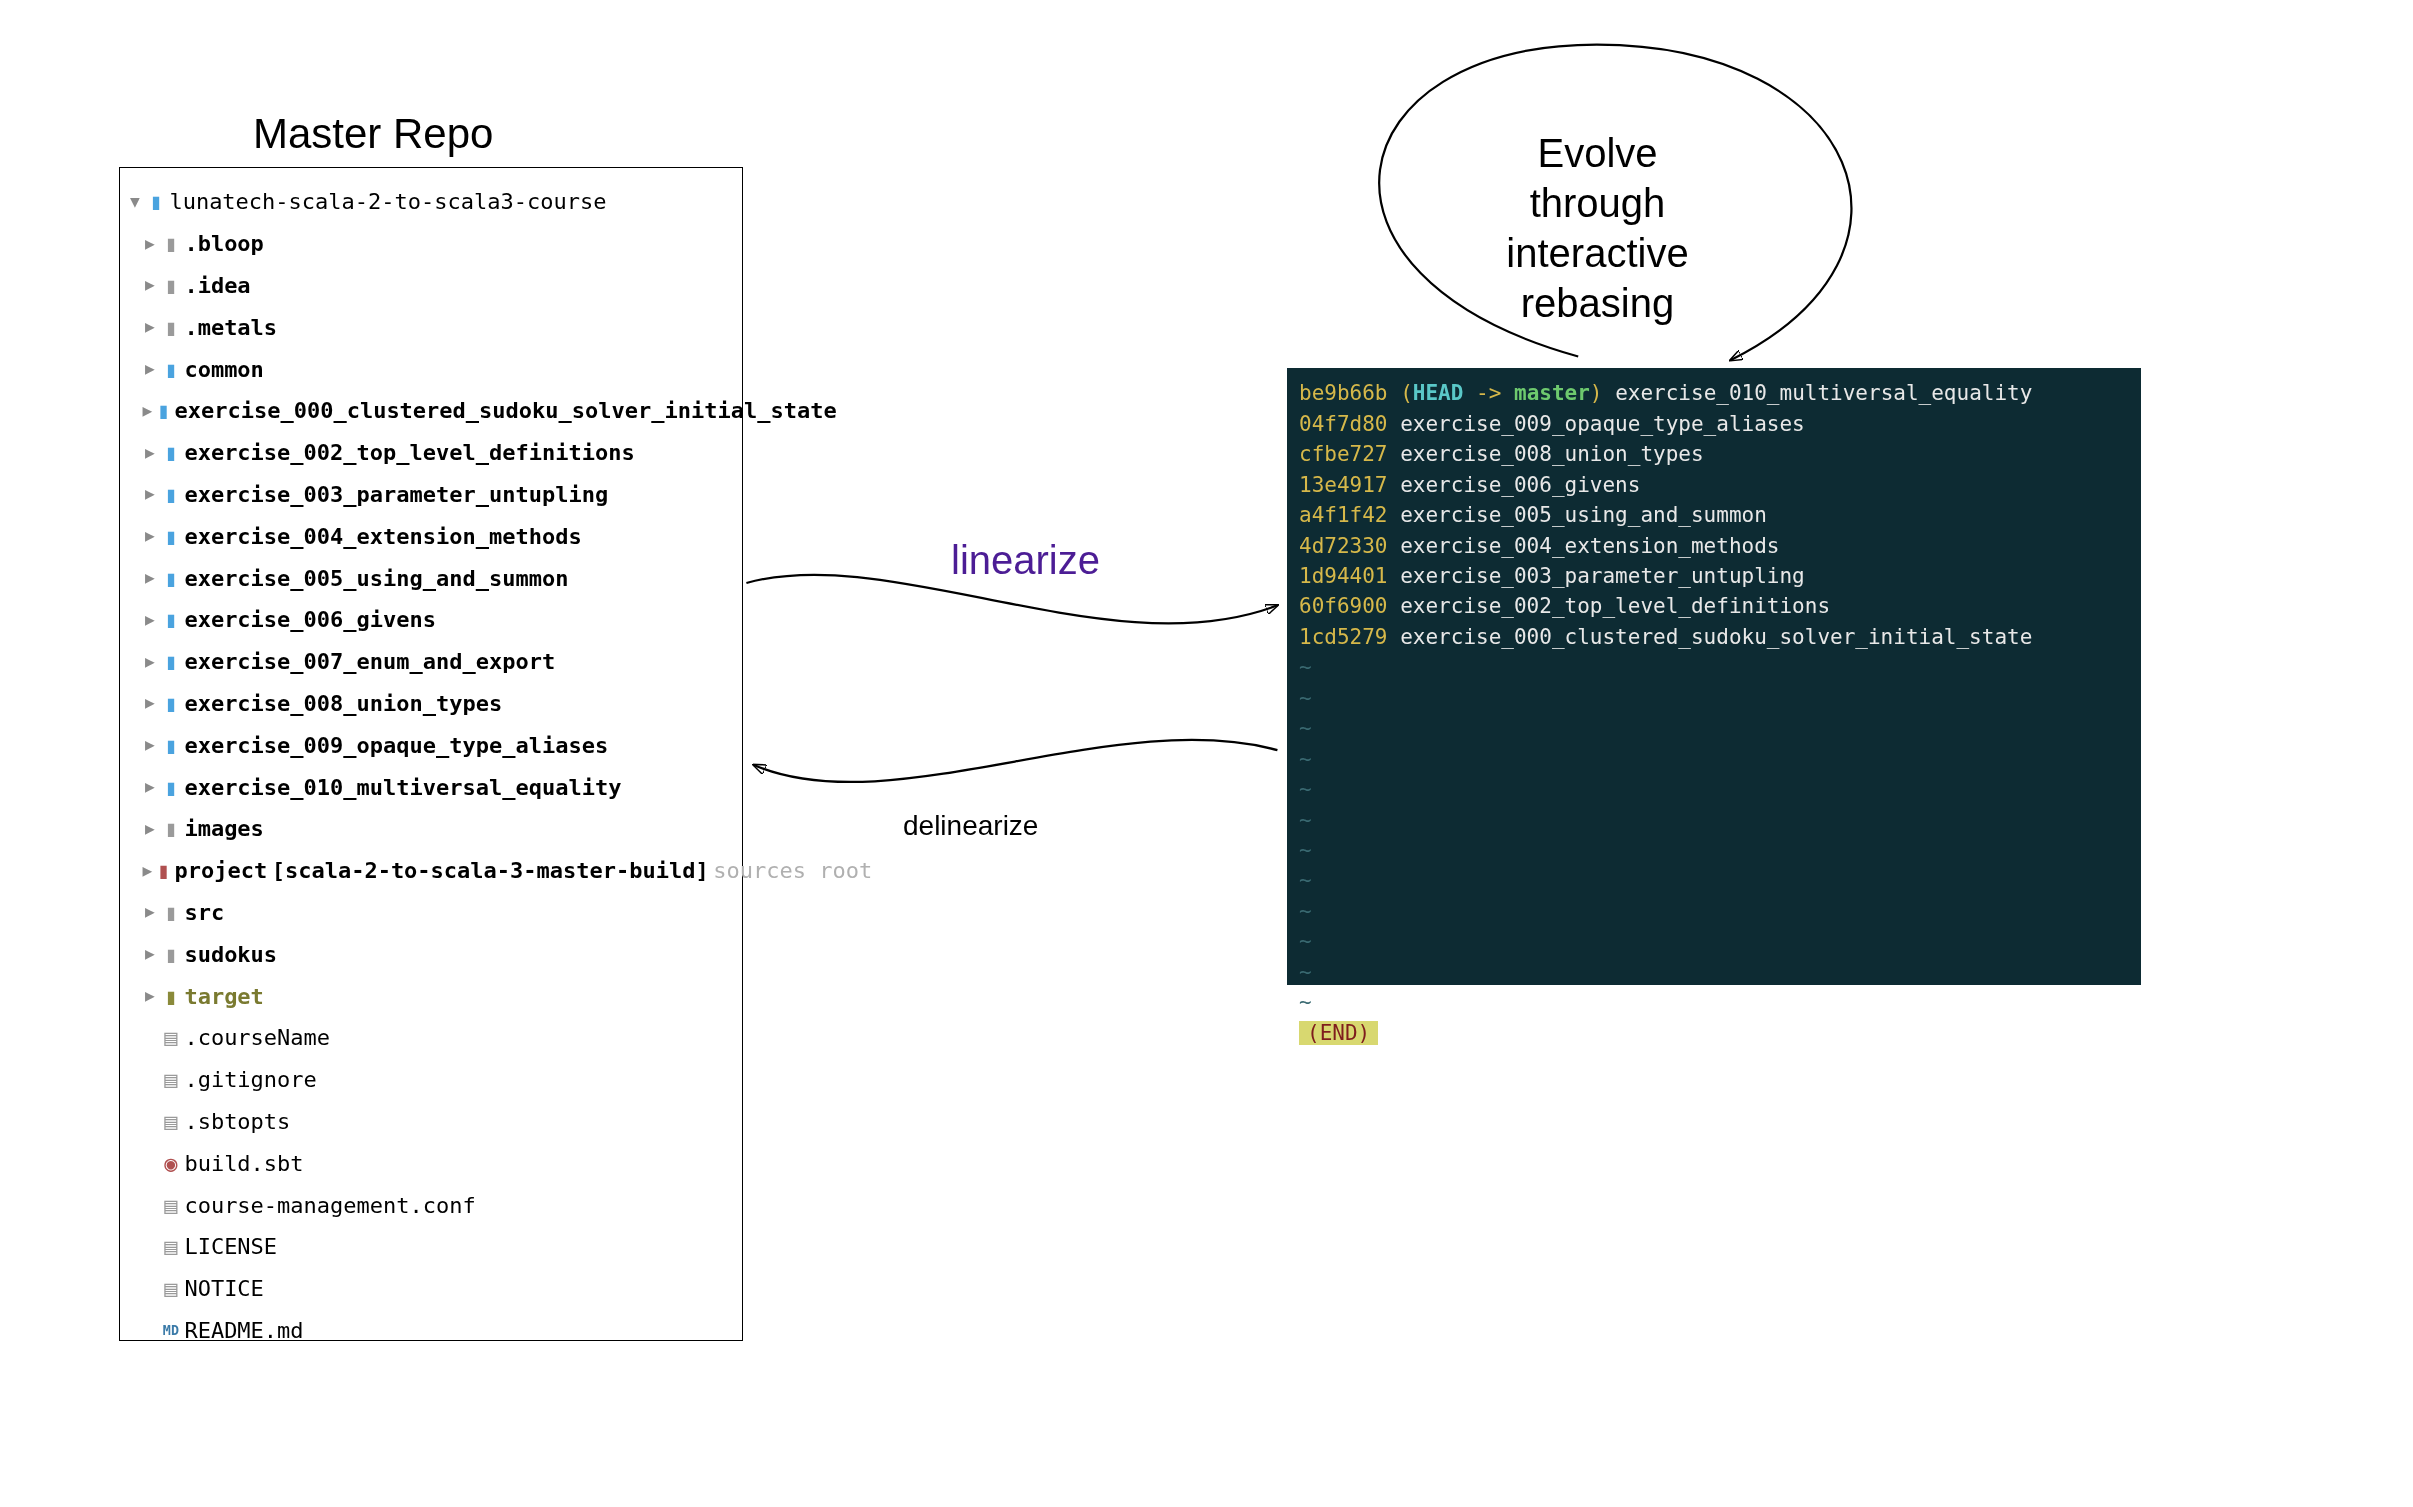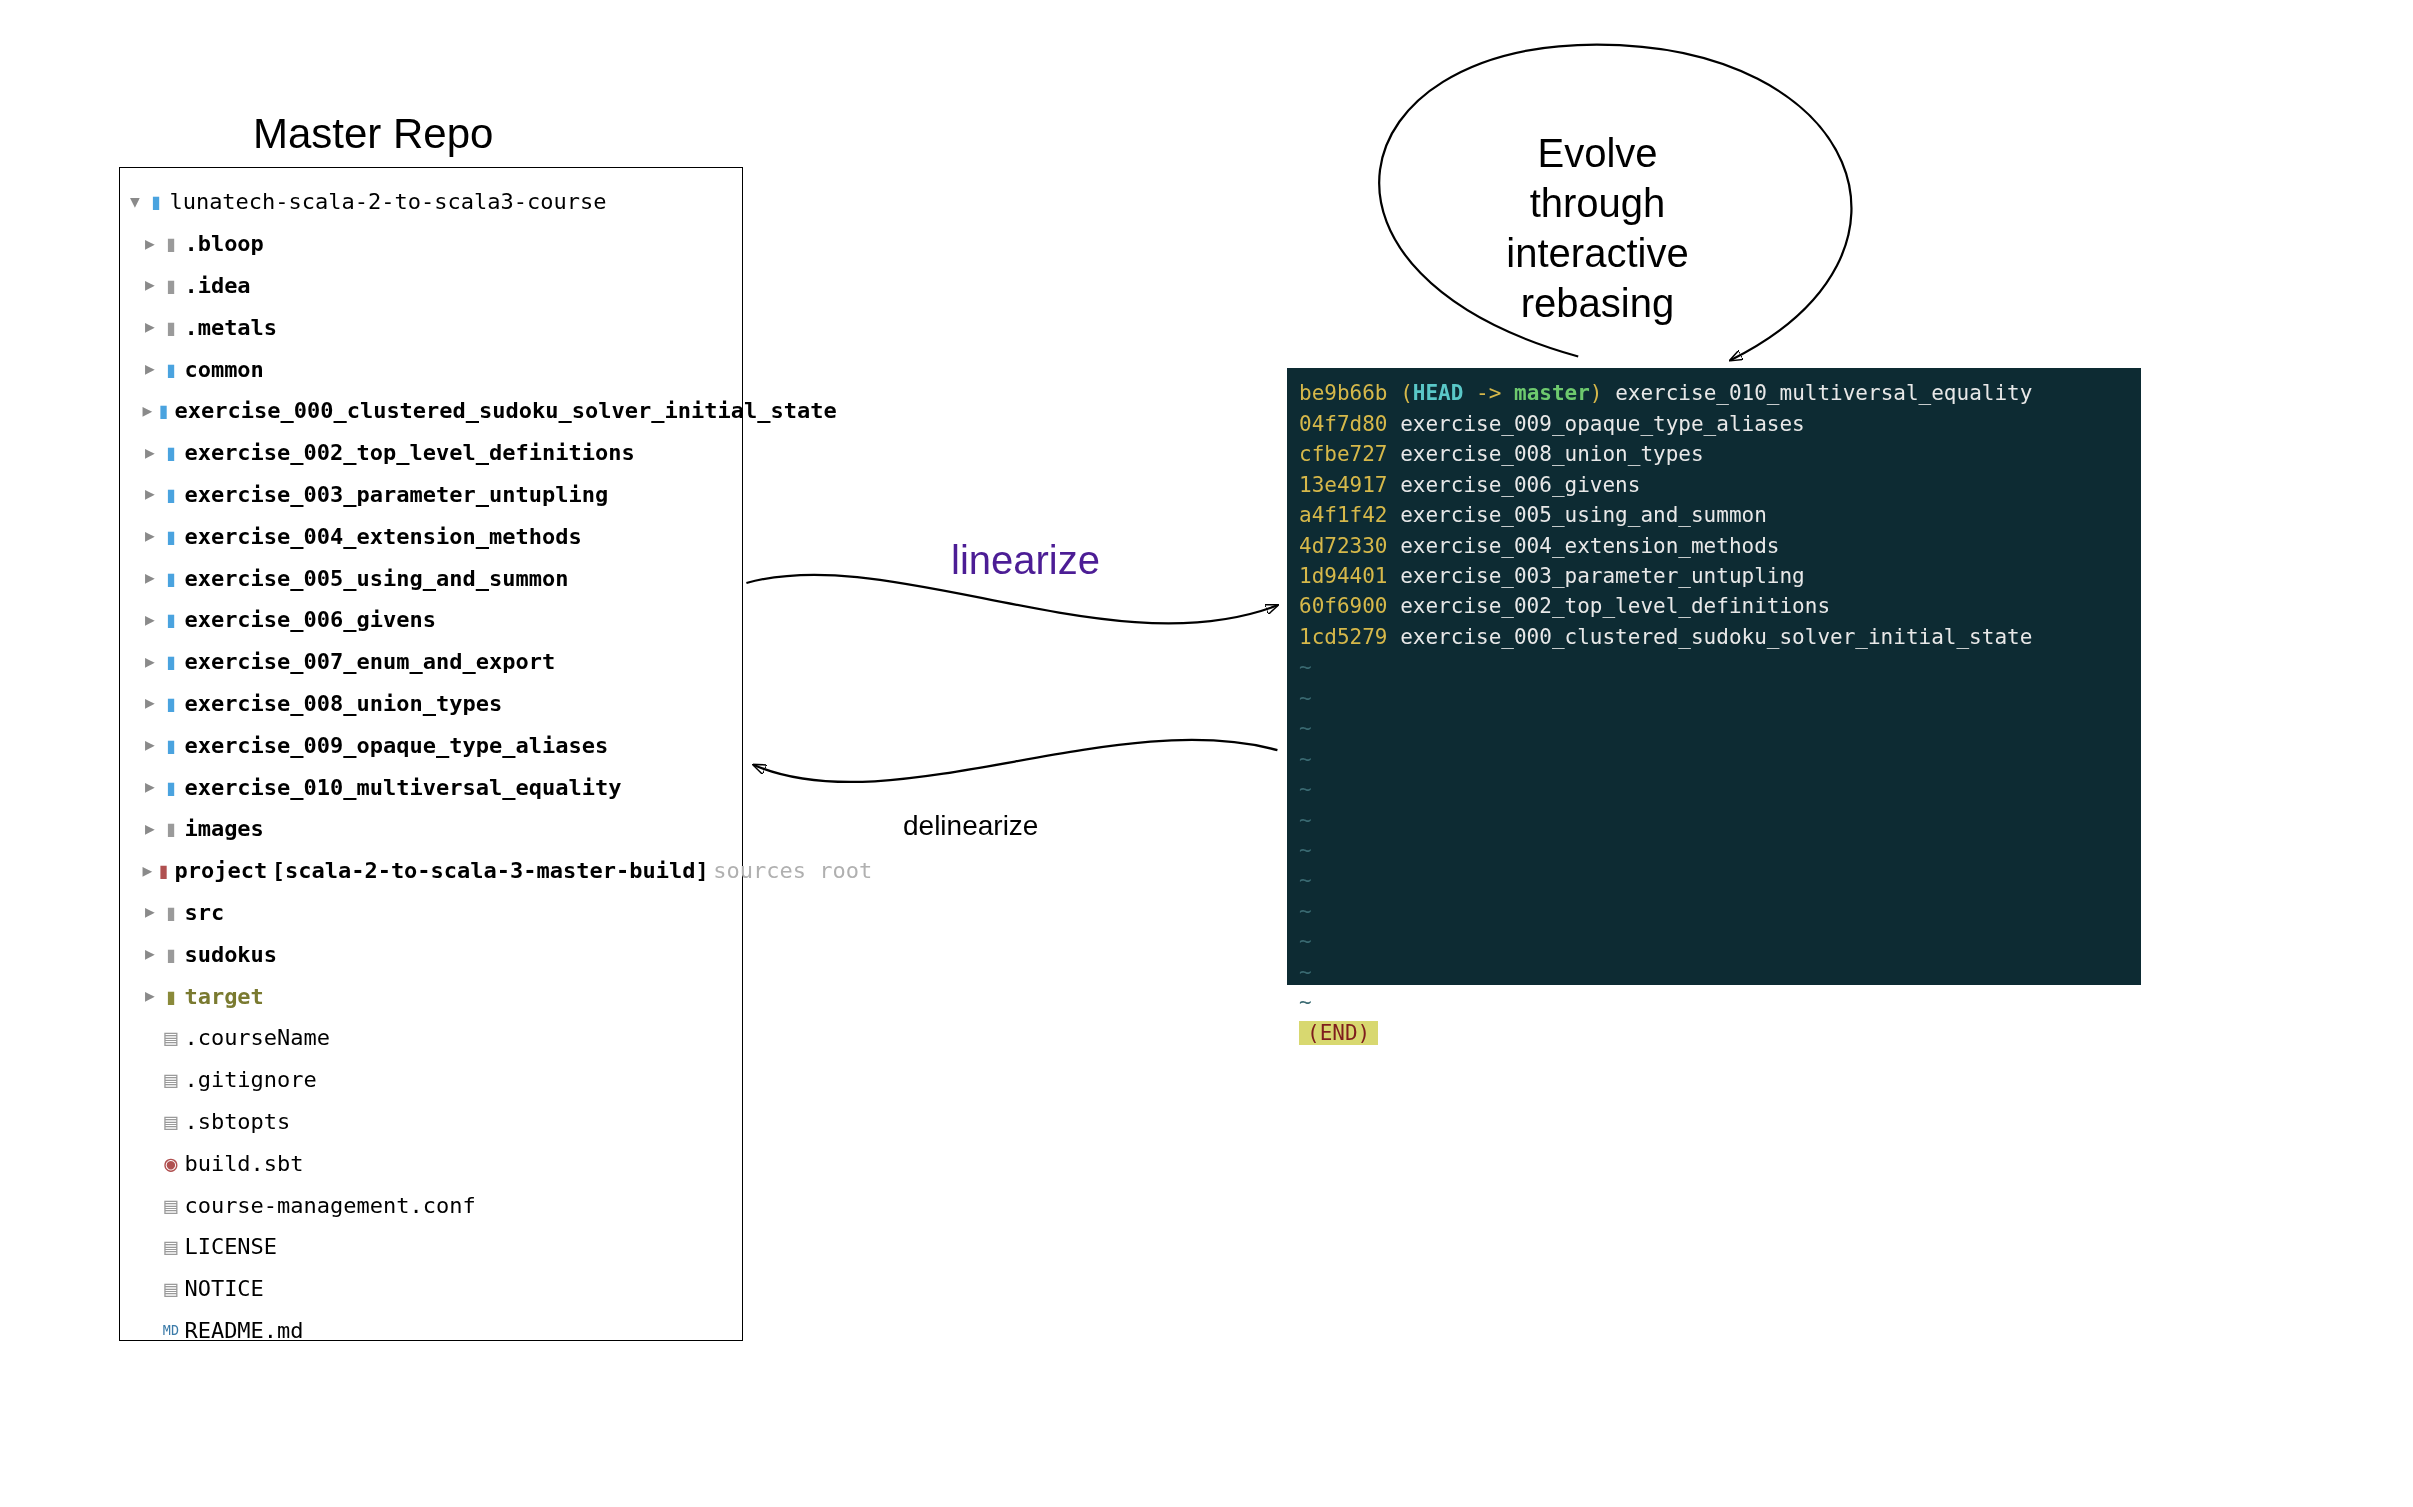--- a/index.html
+++ b/index.html
@@ -77,21 +77,21 @@
   .ico {
     display: inline-block;
     width: 18px;
     text-align: center;
   }
   .ico-folder-blue { color: #4aa3df; }
   .ico-folder-grey { color: #9a9a9a; }
   .ico-folder-olive { color: #8a8a3a; }
   .ico-folder-red { color: #b05050; }
   .ico-file { color: #9a9a9a; }
-  .ico-md { color: #3a7aa8; font-size: 13.4px; font-weight: normal; }
+  .ico-md { color: #3a7aa8; font-size: 13.4px; font-weight: bold; }
   .bold { font-weight: 700; text-align: right; }
   .bracket { font-weight: 700; }
   .olive-text { color: #7a7a30; font-weight: 700; }
   .hint { color: #b0b0b0; font-weight: 400; }
   .indent1 { padding-left: 15px; }
 
   .terminal {
     position: absolute;
     top: 368px;
     left: 1287px;

